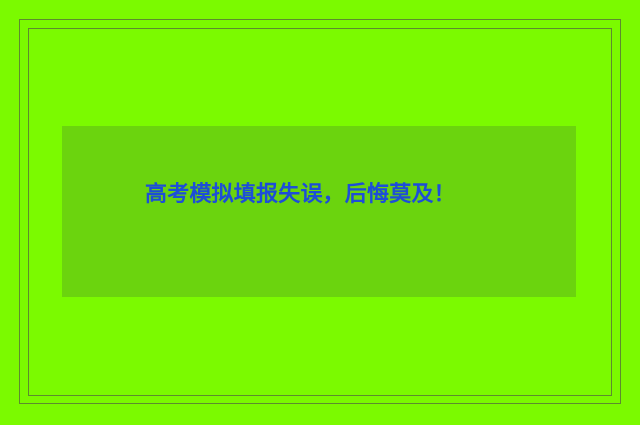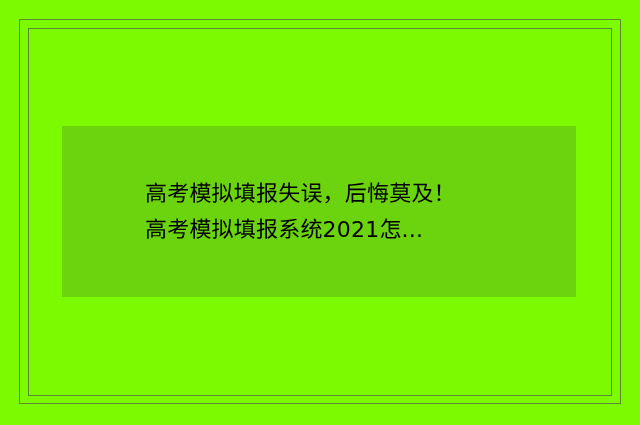--- a/index.html
+++ b/index.html
@@ -58,23 +58,23 @@
     height: 171px;
     background: #6bd40e;
     box-sizing: border-box;
   }
 
   #caption-text {
     position: absolute;
     left: 83px;
     top: 50px;
     width: 420px;
-    color: #000000;
+    color: #1d4ed8;
     font-size: 22px;
-    font-weight: normal;
+    font-weight: bold;
     line-height: 36px;
     letter-spacing: 0.2px;
     white-space: nowrap;
   }
 
   .caption-line {
     display: block;
     overflow: hidden;
     text-overflow: ellipsis;
     white-space: nowrap;
@@ -86,18 +86,17 @@
 <div id="canvas">
 
   <div class="frame frame-outer"></div>
 
   <div class="frame frame-inner"></div>
 
   <div id="caption-panel">
 
     <div id="caption-text">
       <span class="caption-line">高考模拟填报失误，后悔莫及！</span>
-      <span class="caption-line">高考模拟填报系统2021怎...</span>
     </div>
 
   </div>
 
 </div>
 
 </body></html>

